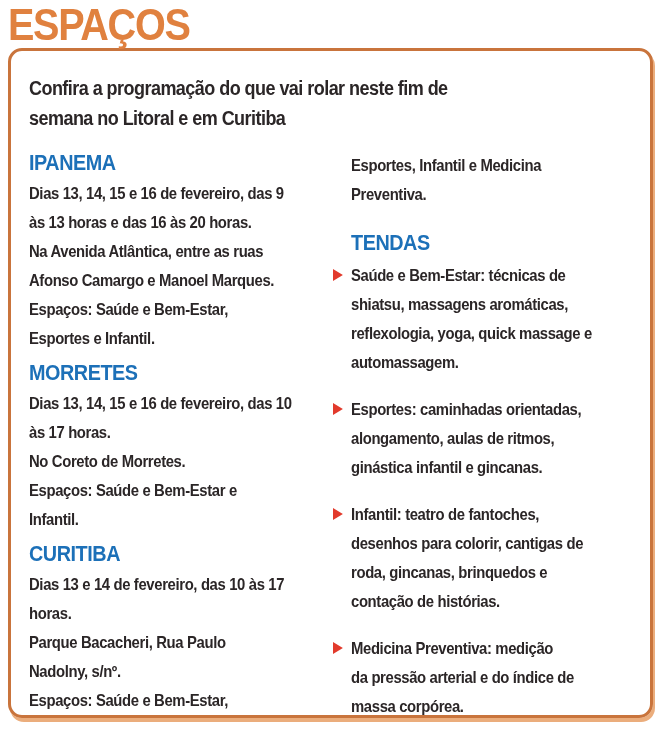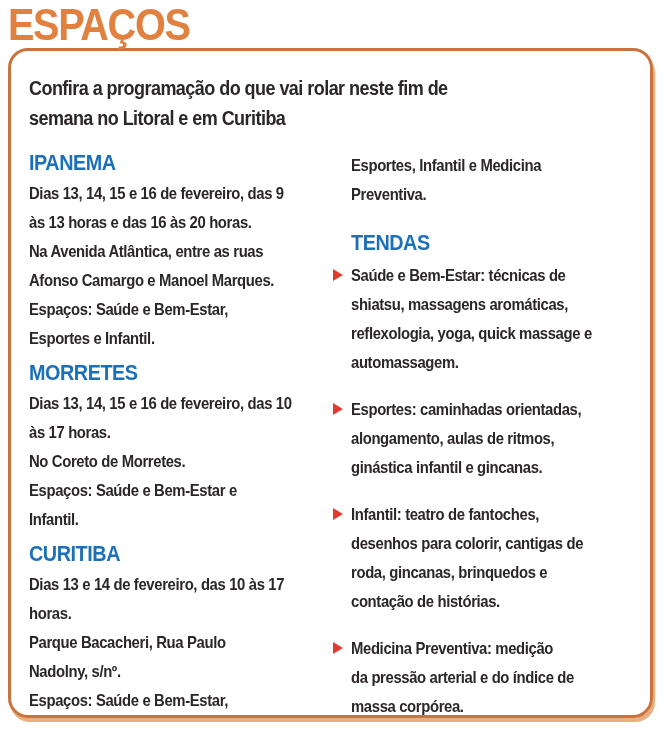--- a/index.html
+++ b/index.html
@@ -9,21 +9,21 @@
     font-family:"Liberation Sans", sans-serif; color:#2b2627;
   }
   .page-title {
     position:absolute; left:8px; top:2px; z-index:2;
     font-size:45px; font-weight:bold; line-height:46px; letter-spacing:-1.5px;
     color:#e0813f; white-space:nowrap;
     transform:scaleX(0.88); transform-origin:left top;
   }
   .frame {
     position:absolute; left:8px; top:48px; width:645px; height:670px;
-    border:3px solid #c9743c; border-radius:20px;
+    border:3px solid #c9743c; border-radius:14px;
     box-shadow:2px 4px 0 #ebad7c; background:transparent;
   }
   .intro {
     position:absolute; left:18px; top:22px; width:600px;
     font-size:20px; font-weight:bold; letter-spacing:-0.6px;
     transform:scaleX(0.9); transform-origin:left top;
   }
   .intro .ln { line-height:30px; white-space:nowrap; }
   .col {
     position:absolute; top:100px;

